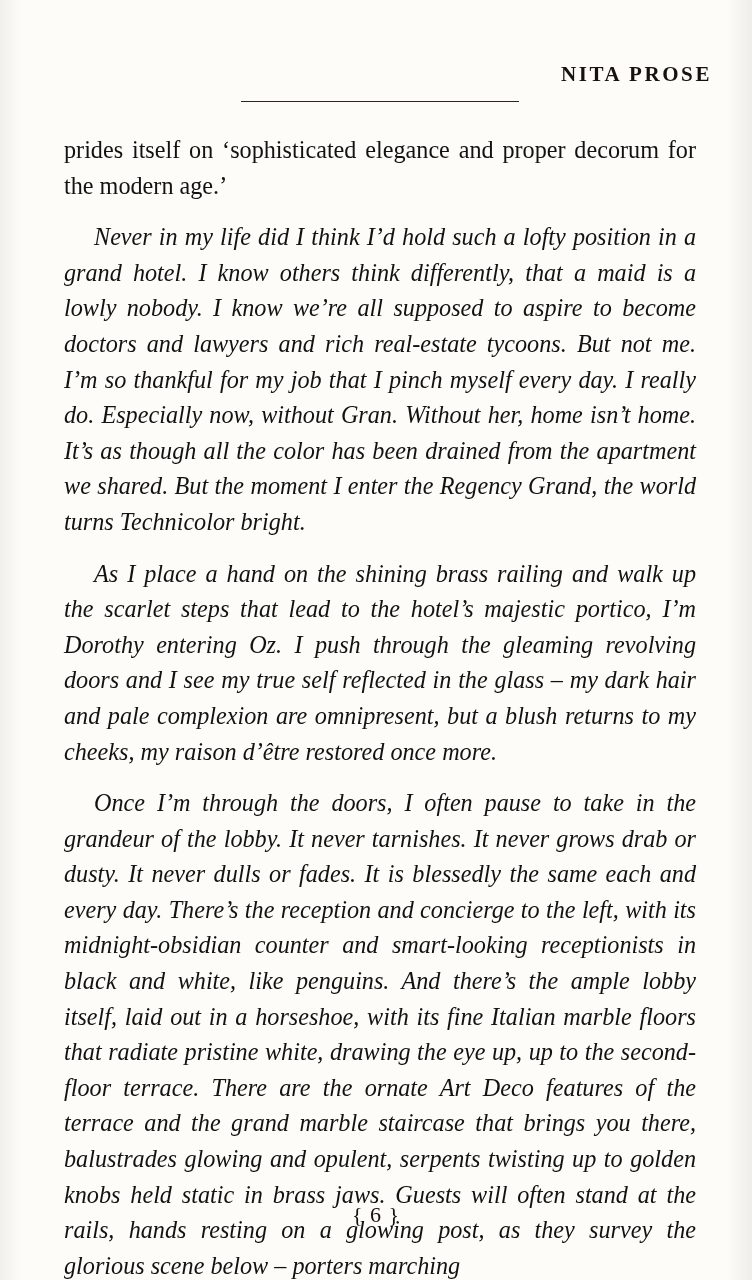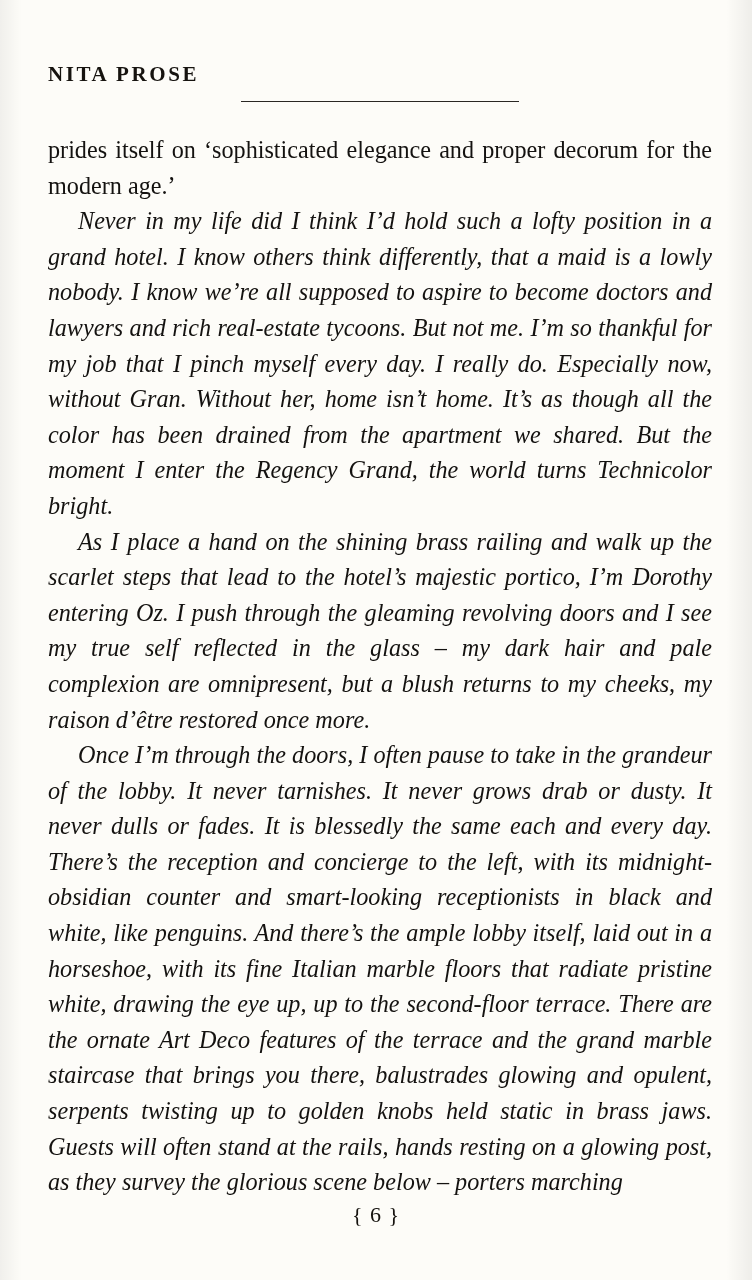--- a/index.html
+++ b/index.html
@@ -24,21 +24,21 @@
       linear-gradient(to left, rgba(0,0,0,0.06) 0px, rgba(0,0,0,0.0) 26px);
   }
   .page-inner {
     position: absolute;
     left: 48px;
     right: 40px;
     top: 0;
     bottom: 0;
   }
   .running-head {
-    text-align: left;
+    text-align: right;
     margin-top: 62px;
     font-size: 21px;
     letter-spacing: 2.6px;
     font-weight: 700;
     color: #16130f;
   }
   .rule {
     width: 278px;
     height: 1px;
     background: #2a2723;
@@ -46,21 +46,21 @@
   }
   .body-text {
     margin-top: 30px;
     font-size: 24.2px;
     line-height: 35.6px;
     text-align: justify;
     text-justify: inter-word;
     color: #141210;
   }
   .body-text p {
-    margin: 0;
+    margin: 16px;
   }
   .body-text p.indent {
     text-indent: 30px;
     font-style: italic;
   }
   .folio {
     position: absolute;
     left: 0;
     right: 0;
     bottom: 52px;

